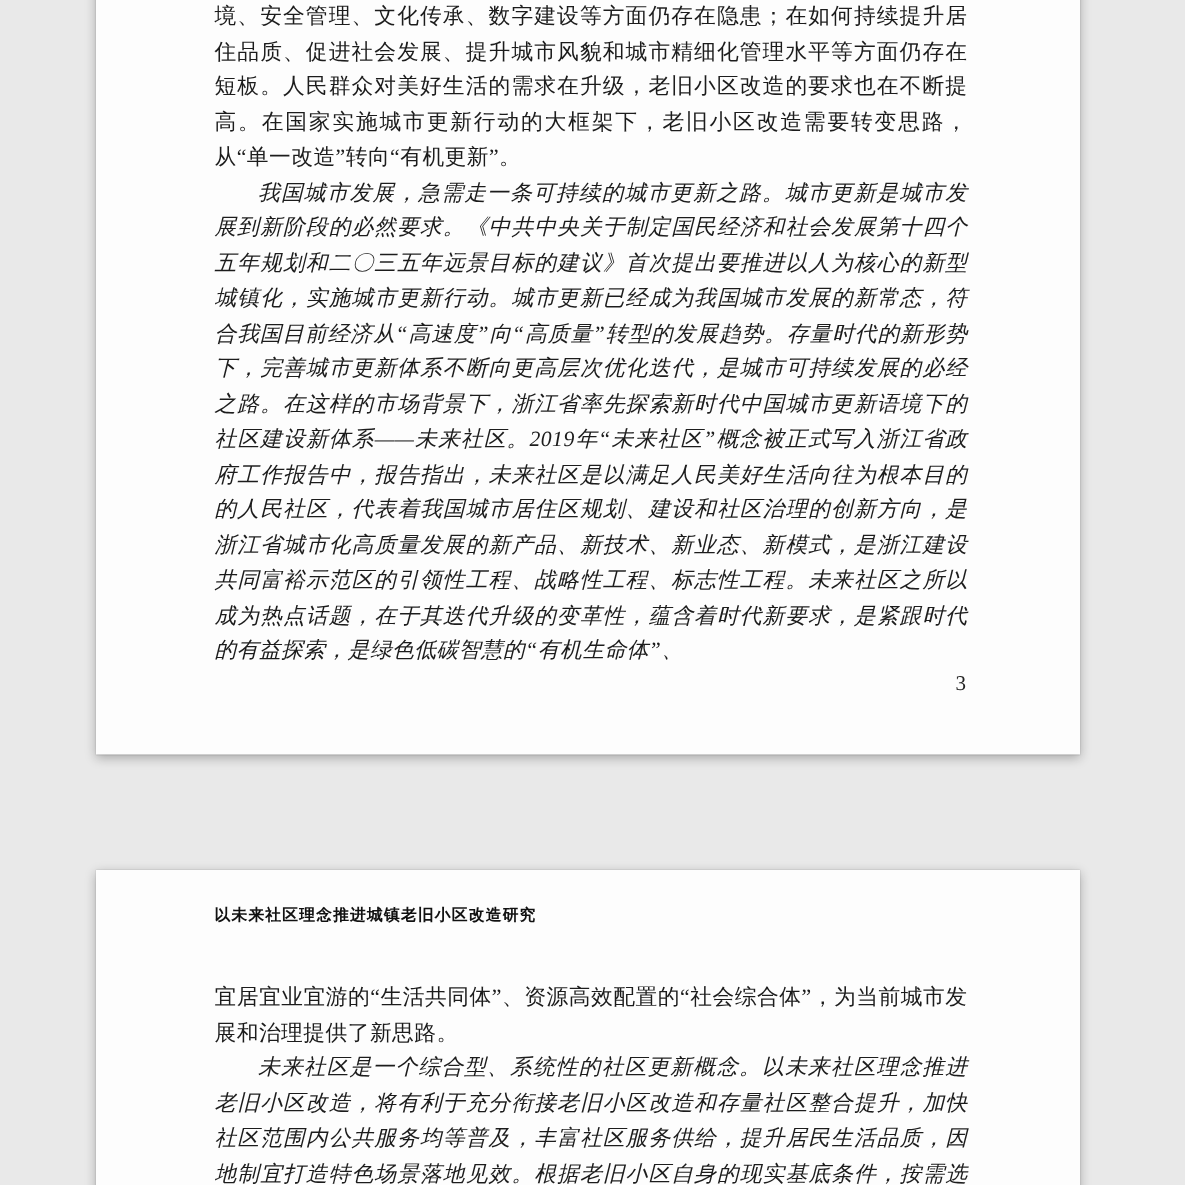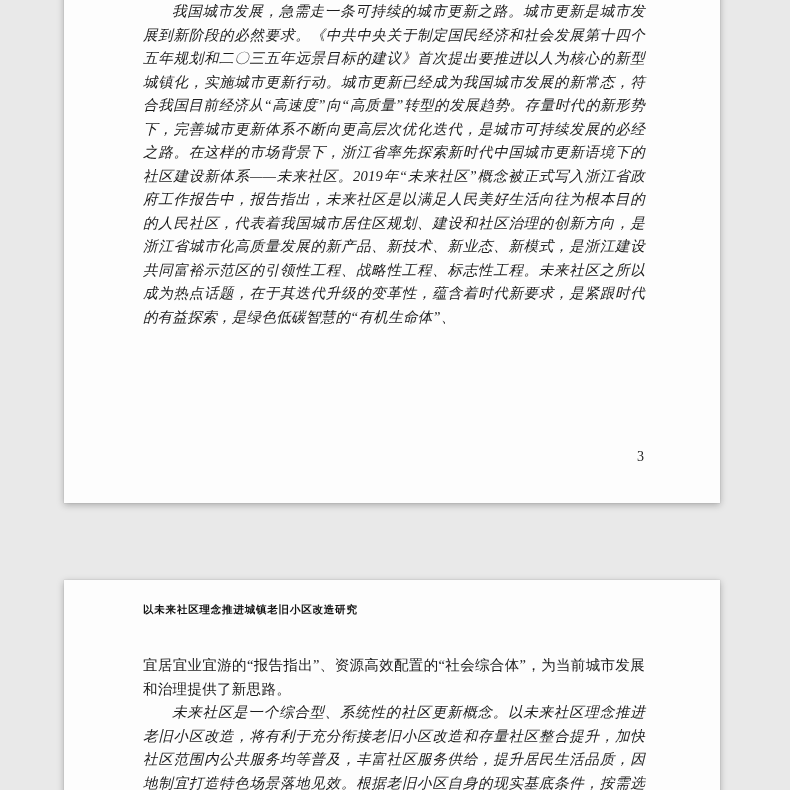--- a/index.html
+++ b/index.html
@@ -70,26 +70,27 @@
     margin-top: 37px;
   }
 </style>
 </head>
 <body>
 
 <div class="viewer">
 
   <div class="page page-top">
     <div class="text-block">
+      <p class="para">境、安全管理、文化传承、数字建设等方面仍存在隐患；在如何持续提升居住品质、促进社会发展、提升城市风貌和城市精细化管理水平等方面仍存在短板。人民群众对美好生活的需求在升级，老旧小区改造的要求也在不断提高。在国家实施城市更新行动的大框架下，老旧小区改造需要转变思路，从“单一改造”转向“有机更新”。</p>
       <p class="para indent">我国城市发展，急需走一条可持续的城市更新之路。城市更新是城市发展到新阶段的必然要求。《中共中央关于制定国民经济和社会发展第十四个五年规划和二〇三五年远景目标的建议》首次提出要推进以人为核心的新型城镇化，实施城市更新行动。城市更新已经成为我国城市发展的新常态，符合我国目前经济从“高速度”向“高质量”转型的发展趋势。存量时代的新形势下，完善城市更新体系不断向更高层次优化迭代，是城市可持续发展的必经之路。在这样的市场背景下，浙江省率先探索新时代中国城市更新语境下的社区建设新体系——未来社区。2019年“未来社区”概念被正式写入浙江省政府工作报告中，报告指出，未来社区是以满足人民美好生活向往为根本目的的人民社区，代表着我国城市居住区规划、建设和社区治理的创新方向，是浙江省城市化高质量发展的新产品、新技术、新业态、新模式，是浙江建设共同富裕示范区的引领性工程、战略性工程、标志性工程。未来社区之所以成为热点话题，在于其迭代升级的变革性，蕴含着时代新要求，是紧跟时代的有益探索，是绿色低碳智慧的“有机生命体”、</p>
     </div>
     <div class="page-number">3</div>
   </div>
 
   <div class="page page-bottom">
     <div class="running-header">以未来社区理念推进城镇老旧小区改造研究</div>
     <div class="text-block">
-      <p class="para">宜居宜业宜游的“报告指出”、资源高效配置的“社会综合体”，为当前城市发展和治理提供了新思路。</p>
+      <p class="para">宜居宜业宜游的“生活共同体”、资源高效配置的“社会综合体”，为当前城市发展和治理提供了新思路。</p>
       <p class="para indent">未来社区是一个综合型、系统性的社区更新概念。以未来社区理念推进老旧小区改造，将有利于充分衔接老旧小区改造和存量社区整合提升，加快社区范围内公共服务均等普及，丰富社区服务供给，提升居民生活品质，因地制宜打造特色场景落地见效。根据老旧小区自身的现实基底条件，按需选择与之相适应</p>
     </div>
   </div>
 
 </div>
 
 </body></html>

